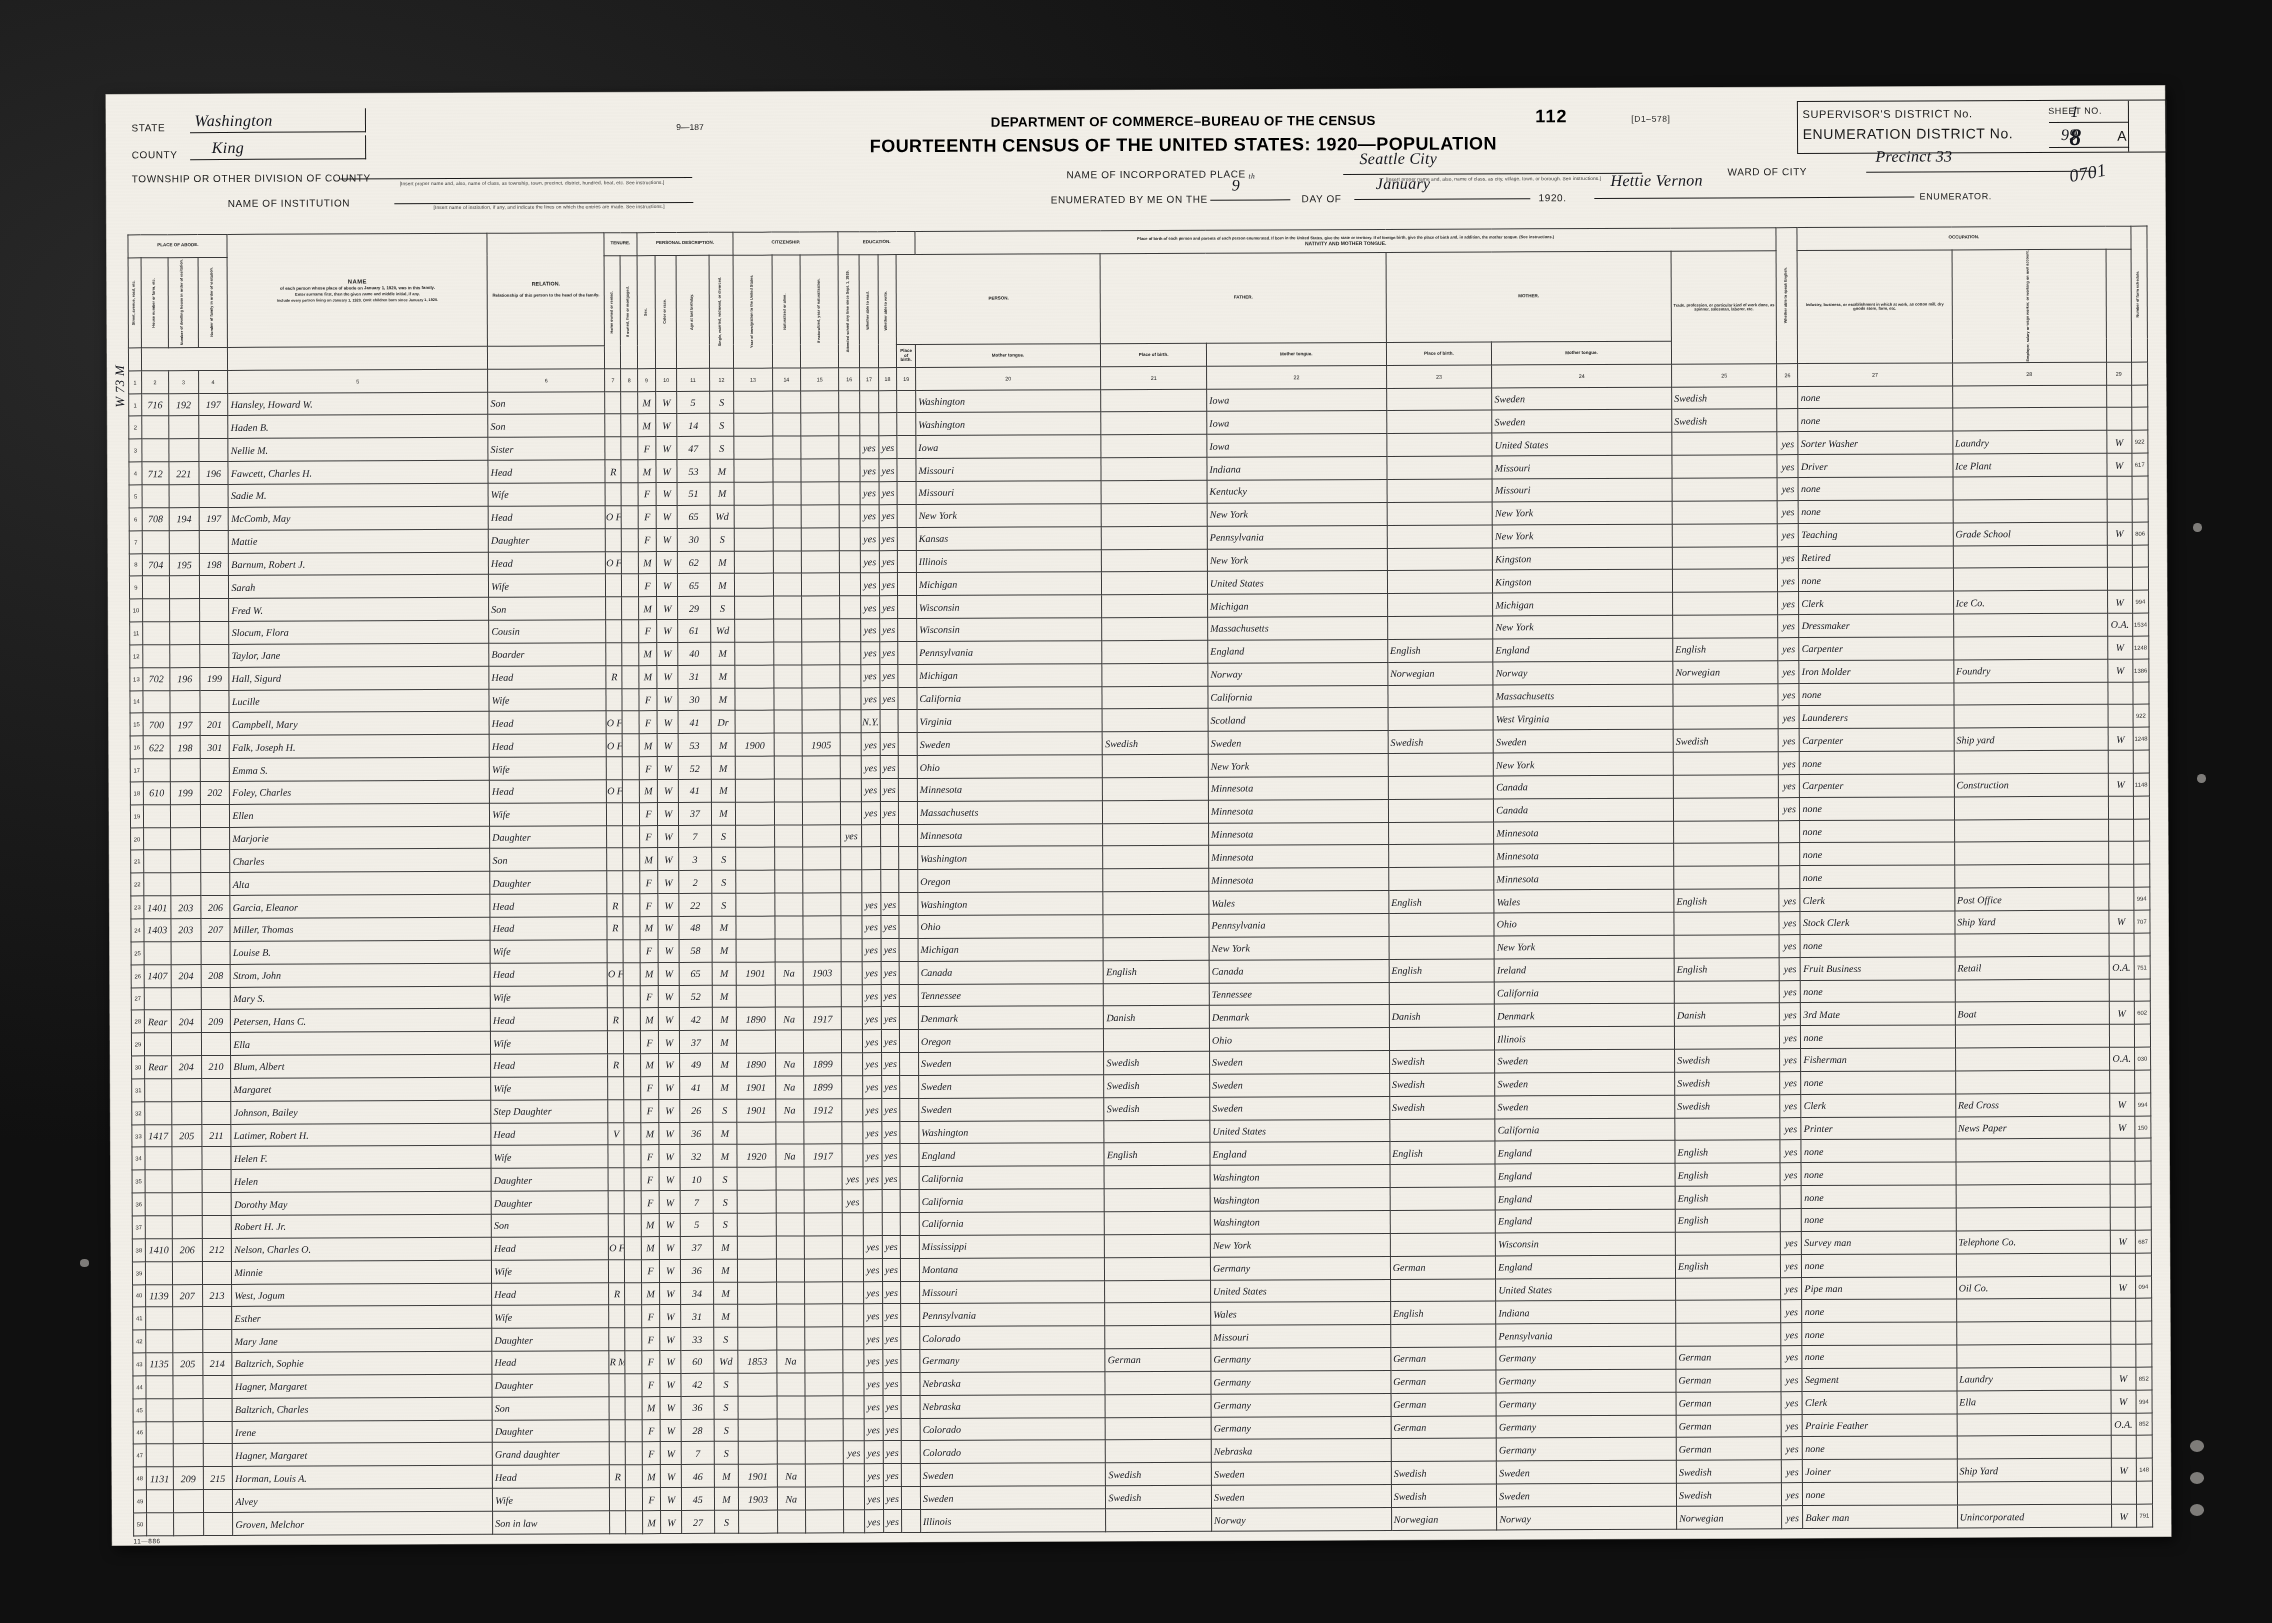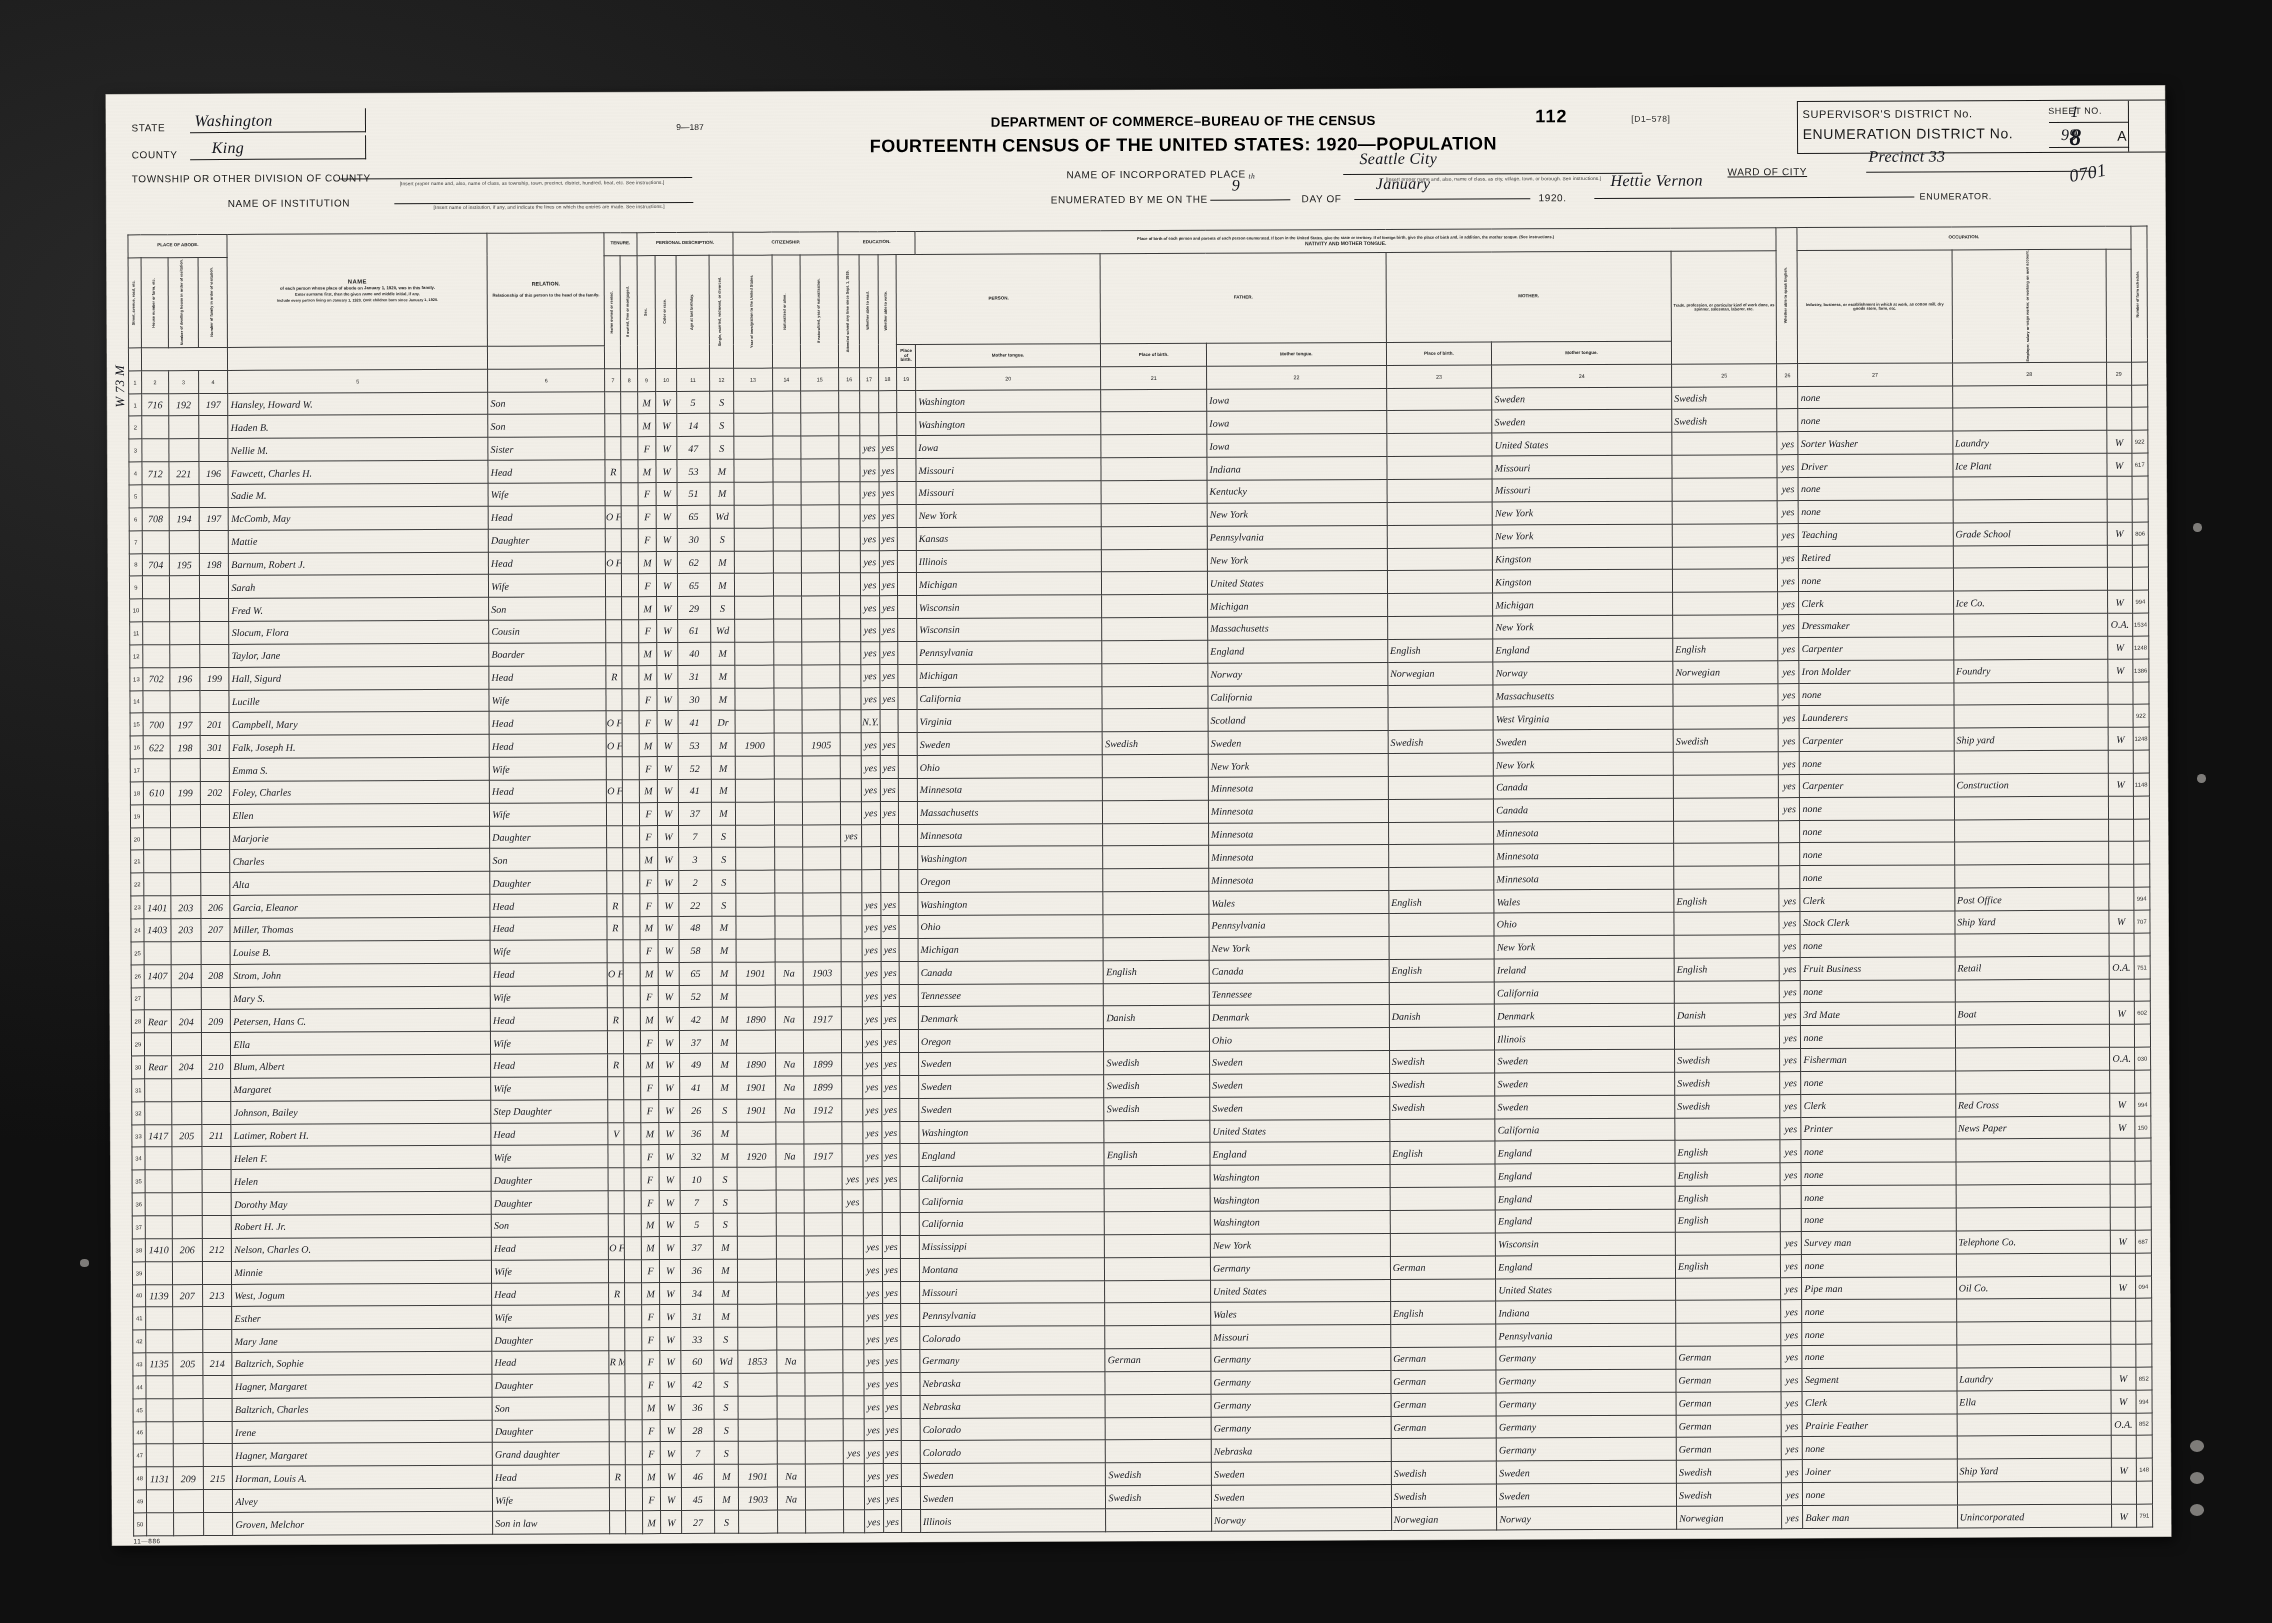--- a/index.html
+++ b/index.html
@@ -92,23 +92,23 @@
         <div class="title2" style="position:absolute;left:597px;top:31px;width:918px;">FOURTEENTH CENSUS OF THE UNITED STATES: 1920—POPULATION</div>
         <div style="position:absolute;left:1408px;top:4.3px;font-family:'Liberation Sans',sans-serif;font-size:18px;font-weight:bold;letter-spacing:1.1px;">112</div>
         <div class="lbl" style="position:absolute;left:1504px;top:11.7px;font-size:8.5px;">[D1–578]</div>
 
         <div class="lbl" style="position:absolute;left:939px;top:65px;">NAME OF INCORPORATED PLACE</div>
         <div style="position:absolute;left:1216px;top:55px;width:299px;border-bottom:0.9px solid #1a1a1a;height:16px;">
           <span class="hand" style="position:absolute;left:16px;top:-8.5px;">Seattle City</span>
         </div>
         <div class="tiny" style="position:absolute;left:1142px;top:74px;width:448px;text-align:center;">[Insert proper name and, also, name of class, as city, village, town, or borough.  See instructions.]</div>
 
-        <div class="lbl" style="position:absolute;left:1600px;top:65px;text-decoration:underline;">WARD OF CITY</div>
+        <div class="lbl" style="position:absolute;left:1600px;top:65px;">WARD OF CITY</div>
         <div style="position:absolute;left:1739px;top:55px;width:229px;border-bottom:0.9px solid #1a1a1a;height:16px;">
-          <span class="hand" style="position:absolute;left:2px;top:-8.5px;font-style:italic;">Precinct 33</span>
+          <span class="hand" style="position:absolute;left:9px;top:-8.5px;font-style:italic;">Precinct 33</span>
         </div>
 
         <div class="lbl" style="position:absolute;left:875px;top:90px;padding-left:48px;">ENUMERATED BY ME ON THE</div>
         <div style="position:absolute;left:1083px;top:80px;width:80px;border-bottom:0.9px solid #1a1a1a;height:16px;">
           <span class="hand" style="position:absolute;left:21.3px;top:-7.5px;">9</span>
           <span class="hand xs" style="position:absolute;left:38px;top:-11.7px;font-size:7.5px;">th</span>
         </div>
         <div class="lbl" style="position:absolute;left:1174px;top:90px;">DAY OF</div>
         <div style="position:absolute;left:1227px;top:80px;width:176px;border-bottom:0.9px solid #1a1a1a;height:16px;">
           <span class="hand" style="position:absolute;left:21.3px;top:-8.5px;">January</span>

